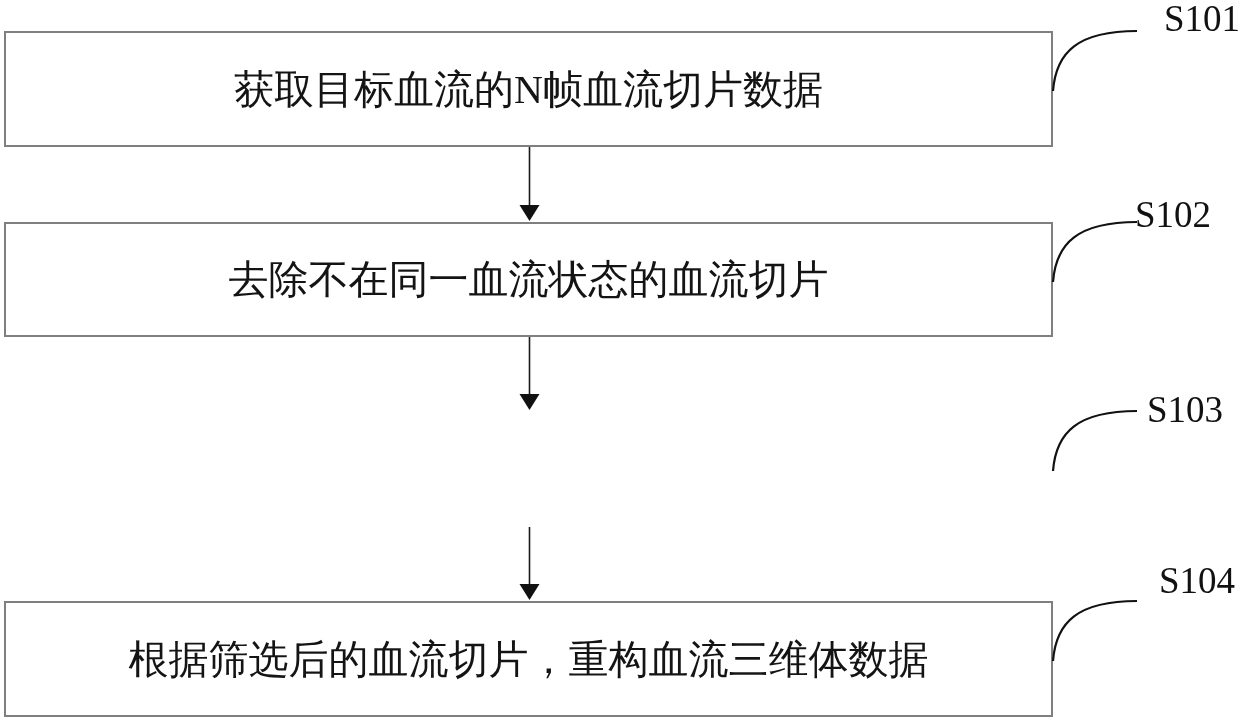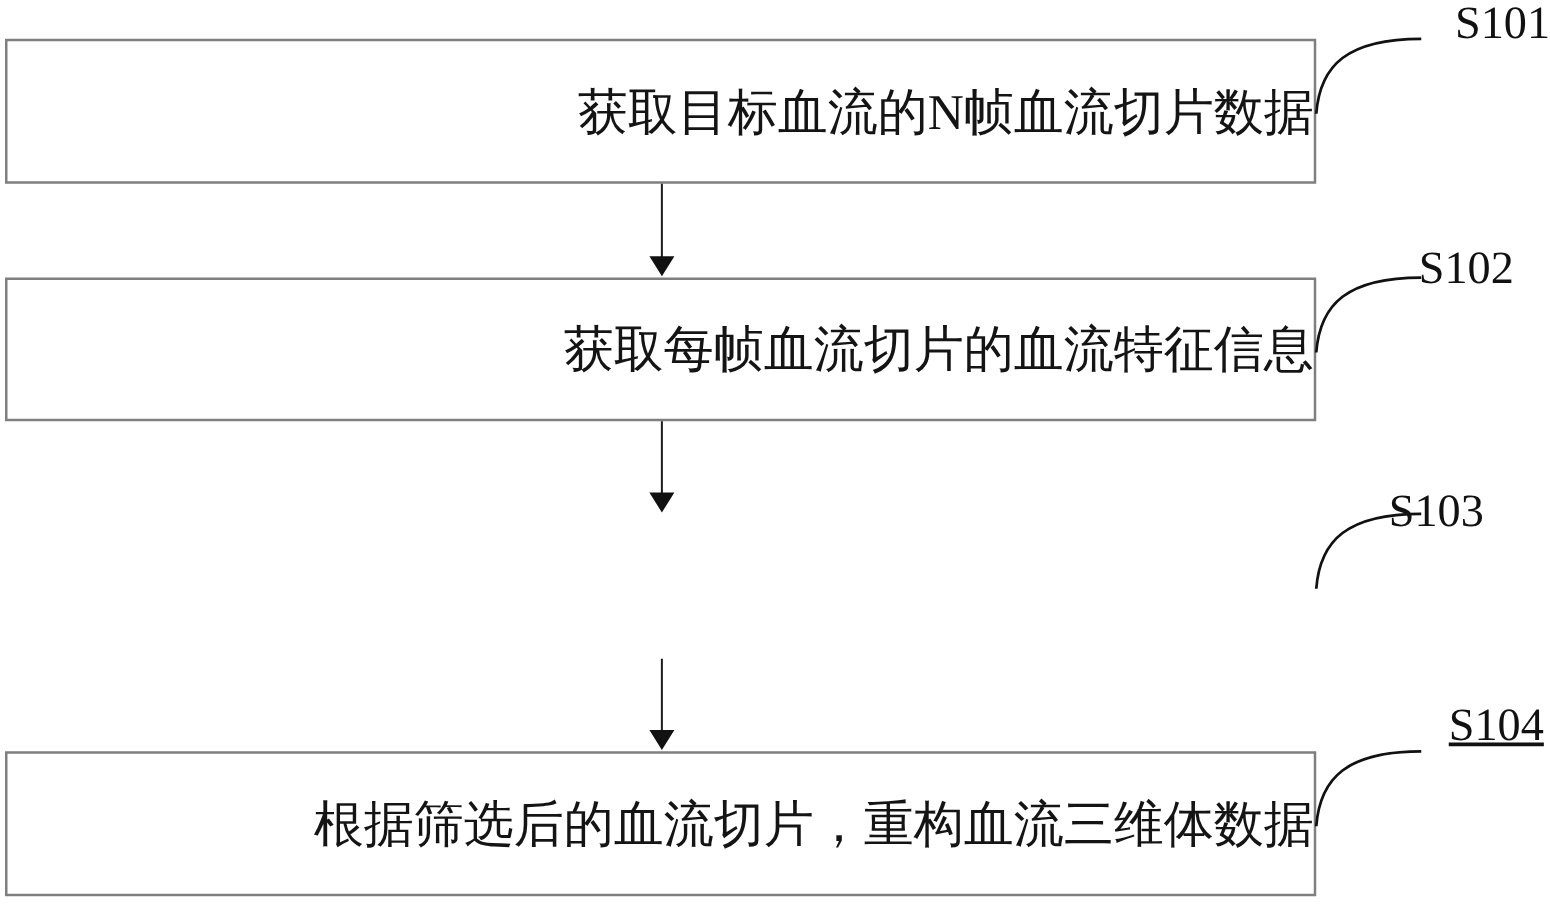--- a/index.html
+++ b/index.html
@@ -17,63 +17,63 @@
   }
   .step-box {
     position: absolute;
     left: 4px;
     width: 1049px;
     box-sizing: border-box;
     border: 2px solid #7f7f7f;
     background: #ffffff;
     display: flex;
     align-items: center;
-    justify-content: flex-end;
+    justify-content: center;
   }
   .box-1 { top: 31px;  height: 116px; }
   .box-2 { top: 222px; height: 115px; }
   .box-3 { top: 411px; height: 116px; }
   .box-4 { top: 601px; height: 116px; }
   .step-text {
     font-size: 40px;
     color: #141414;
     white-space: nowrap;
     letter-spacing: 0px;
   }
   .step-id {
     position: absolute;
     font-size: 37px;
     line-height: 1;
     color: #111111;
     white-space: nowrap;
   }
   .id-1 { left: 1164px; top: 0px;   }
   .id-2 { left: 1135px; top: 196px; }
-  .id-3 { left: 1111px; top: 391px; }
-  .id-4 { left: 1159px; top: 562px; text-decoration: underline; }
+  .id-3 { left: 1147px; top: 391px; }
+  .id-4 { left: 1159px; top: 562px; }
   .overlay {
     position: absolute;
     left: 0;
     top: 0;
     width: 1240px;
     height: 724px;
     pointer-events: none;
   }
 </style>
 </head>
 <body>
 
 <div class="canvas">
 
   <div class="step-box box-1">
     <span class="step-text">获取目标血流的N帧血流切片数据</span>
   </div>
 
   <div class="step-box box-2">
-    <span class="step-text">获取每帧血流切片的血流特征信息</span>
+    <span class="step-text">去除不在同一血流状态的血流切片</span>
   </div>
 
 
   <div class="step-box box-4">
     <span class="step-text">根据筛选后的血流切片，重构血流三维体数据</span>
   </div>
 
   <div class="step-id id-1">S101</div>
   <div class="step-id id-2">S102</div>
   <div class="step-id id-3">S103</div>

